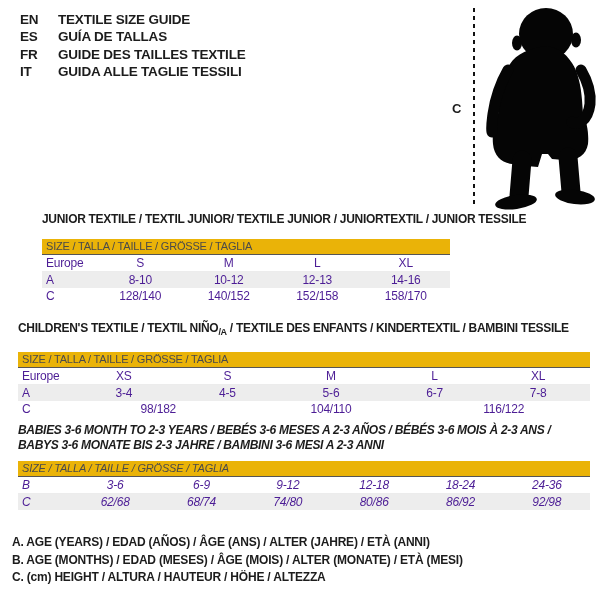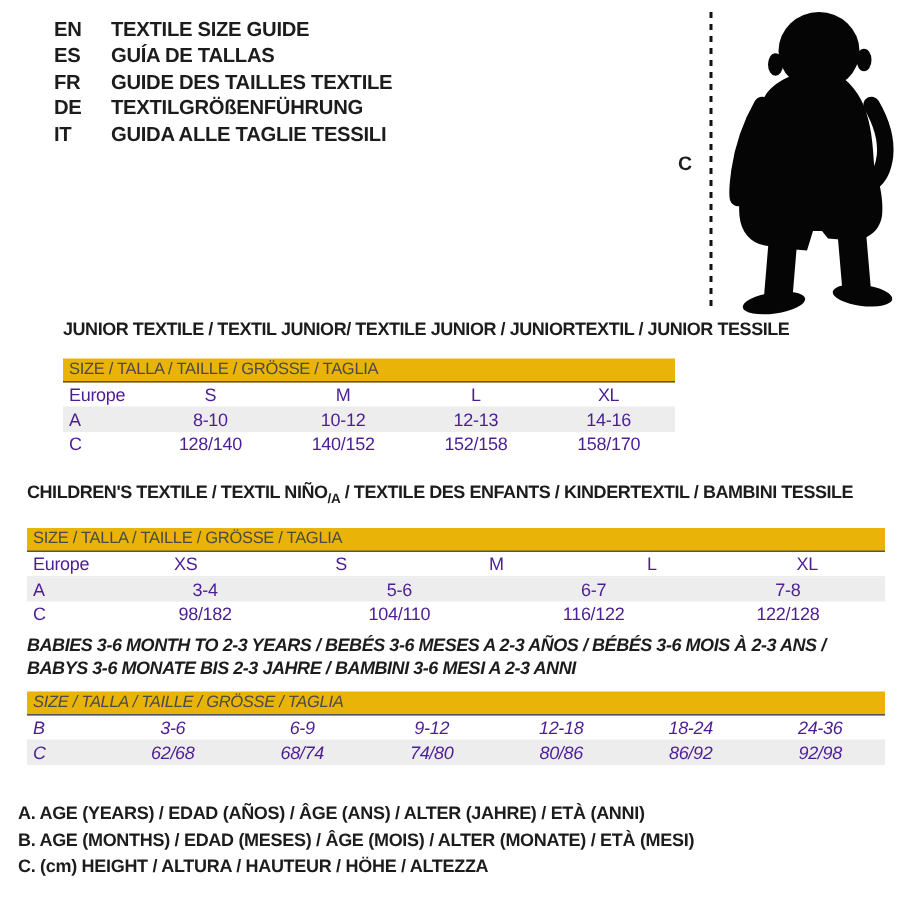--- a/index.html
+++ b/index.html
@@ -3,21 +3,21 @@
 <meta charset="utf-8">
 <style>
   html,body{margin:0;padding:0;}
   body{
     width:600px;height:600px;position:relative;background:#ffffff;
     font-family:"Liberation Sans", sans-serif;color:#1c1c1c;overflow:hidden;
   }
   
   .legend{position:absolute;top:11px;left:20px;}
   .legend-row{display:flex;font-weight:bold;font-size:13.5px;line-height:17.4px;letter-spacing:-0.2px;}
-  .legend-code{width:38px;flex:0 0 38px;margin-left:16px;}
+  .legend-code{width:38px;flex:0 0 38px;}
   
   .figure{position:absolute;top:0;left:440px;width:160px;height:220px;}
   .dash-line{position:absolute;left:33px;top:8px;width:2px;height:198px;
     background:repeating-linear-gradient(to bottom,#111 0 4px,transparent 4px 8px);}
   .c-mark{position:absolute;left:12px;top:101px;font-weight:bold;font-size:13px;}
   .baby-svg{position:absolute;left:46px;top:4px;}
   
   .tsec{position:absolute;left:18px;}
   .t1{top:212px;width:408px;margin-left:24px;}
   .t2{top:321px;width:572px;}
@@ -44,24 +44,20 @@
     <span class="legend-code">EN</span>
     <span>TEXTILE SIZE GUIDE</span>
   </div>
   <div class="legend-row">
     <span class="legend-code">ES</span>
     <span>GUÍA DE TALLAS</span>
   </div>
   <div class="legend-row">
     <span class="legend-code">FR</span>
     <span>GUIDE DES TAILLES TEXTILE</span>
-  </div>
-  <div class="legend-row">
-    <span class="legend-code">DE</span>
-    <span>TEXTILGRÖßENFÜHRUNG</span>
   </div>
   <div class="legend-row">
     <span class="legend-code">IT</span>
     <span>GUIDA ALLE TAGLIE TESSILI</span>
   </div>
 </div>
 
 <div class="figure">
   <div class="dash-line"></div>
   <div class="c-mark">C</div>
@@ -131,30 +127,30 @@
     <div class="tlabel">Europe</div>
     <div class="tcell">XS</div>
     <div class="tcell">S</div>
     <div class="tcell">M</div>
     <div class="tcell">L</div>
     <div class="tcell">XL</div>
   </div>
   <div class="trow shaded">
     <div class="tlabel">A</div>
     <div class="tcell">3-4</div>
+    <div class="tcell">4-5</div>
     <div class="tcell">5-6</div>
     <div class="tcell">6-7</div>
     <div class="tcell">7-8</div>
   </div>
   <div class="trow">
     <div class="tlabel">C</div>
     <div class="tcell">98/182</div>
     <div class="tcell">104/110</div>
     <div class="tcell">116/122</div>
-    <div class="tcell">122/128</div>
   </div>
 </div>
 
 <div class="tsec t3">
   <div class="ttitle">
     <div>BABIES 3-6 MONTH TO 2-3 YEARS / BEBÉS 3-6 MESES A 2-3 AÑOS / BÉBÉS 3-6 MOIS À 2-3 ANS /</div>
     <div>BABYS 3-6 MONATE BIS 2-3 JAHRE / BAMBINI 3-6 MESI A 2-3 ANNI</div>
   </div>
   <div class="size-bar">SIZE / TALLA / TAILLE / GRÖSSE / TAGLIA</div>
   <div class="trow plain">

